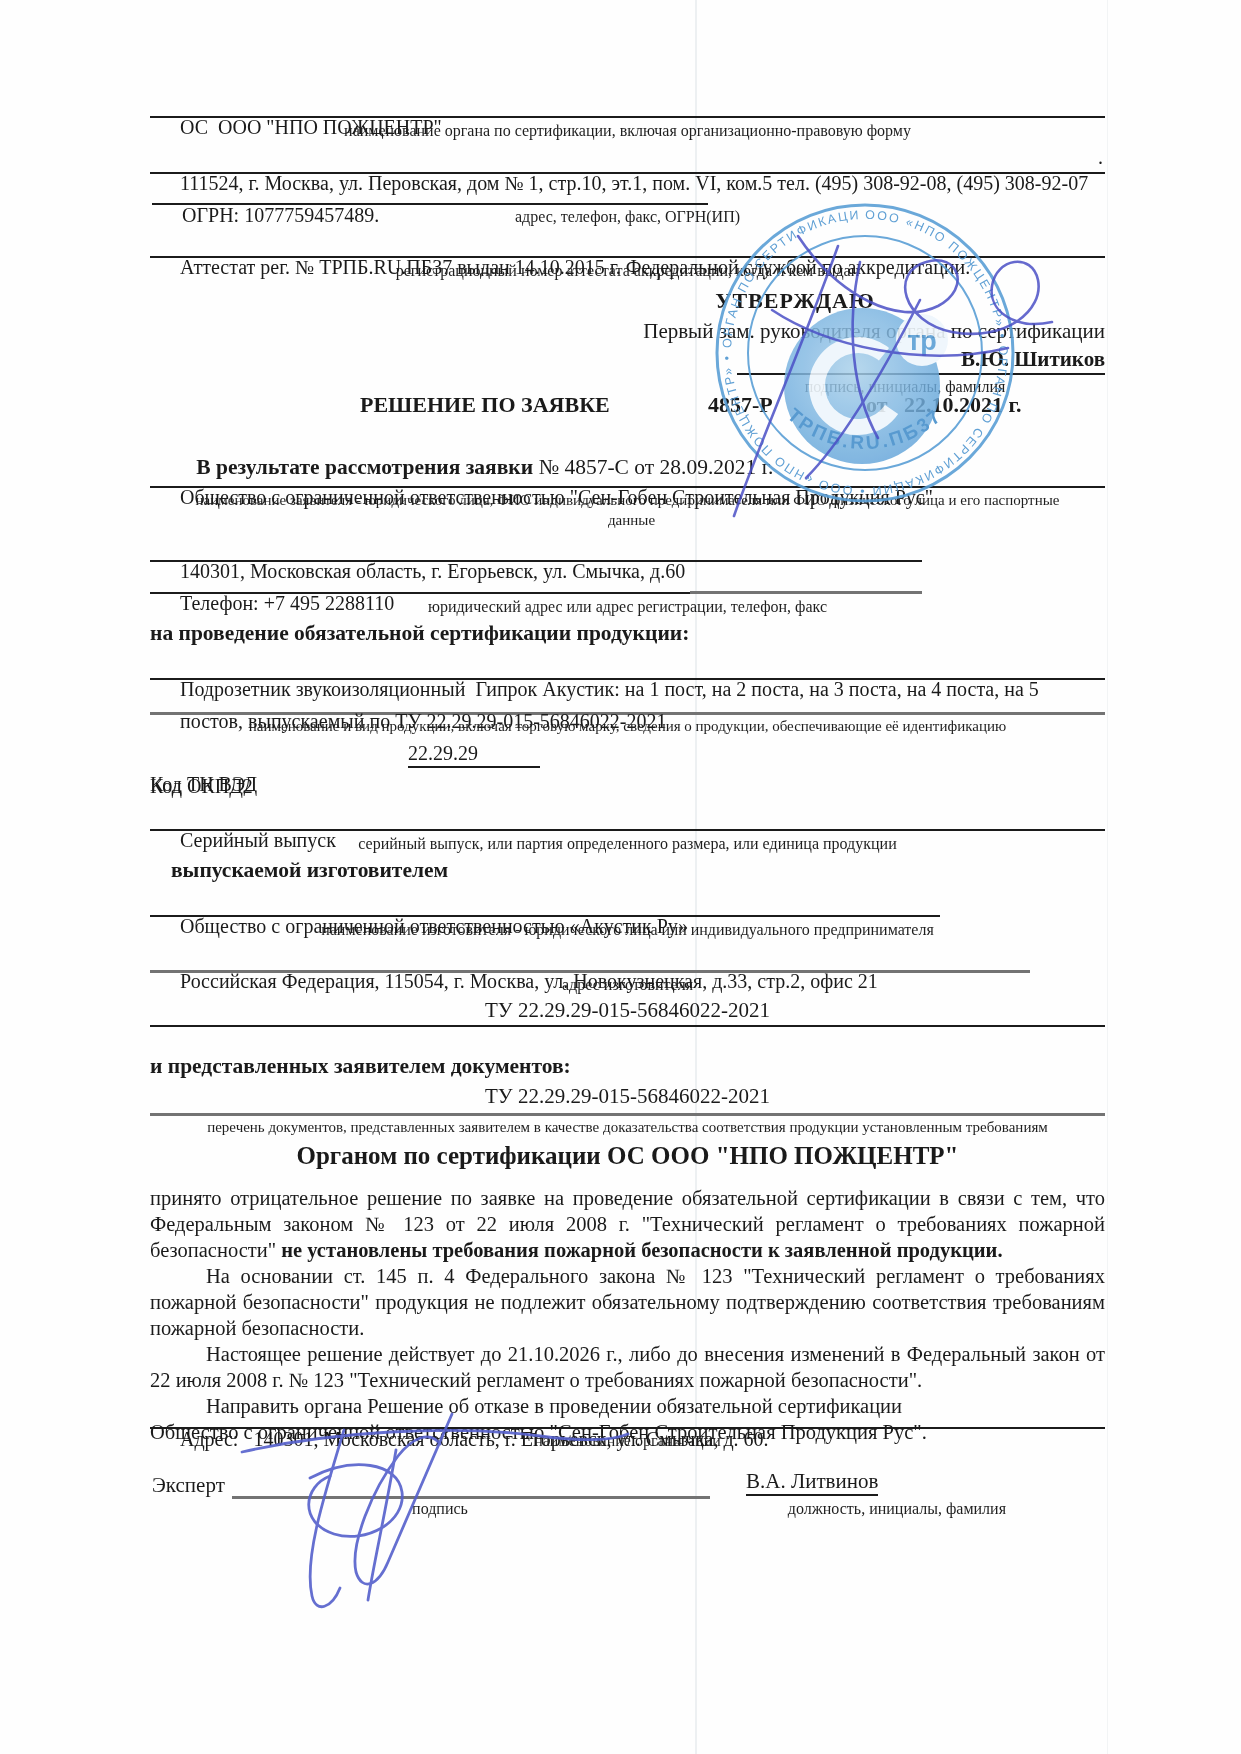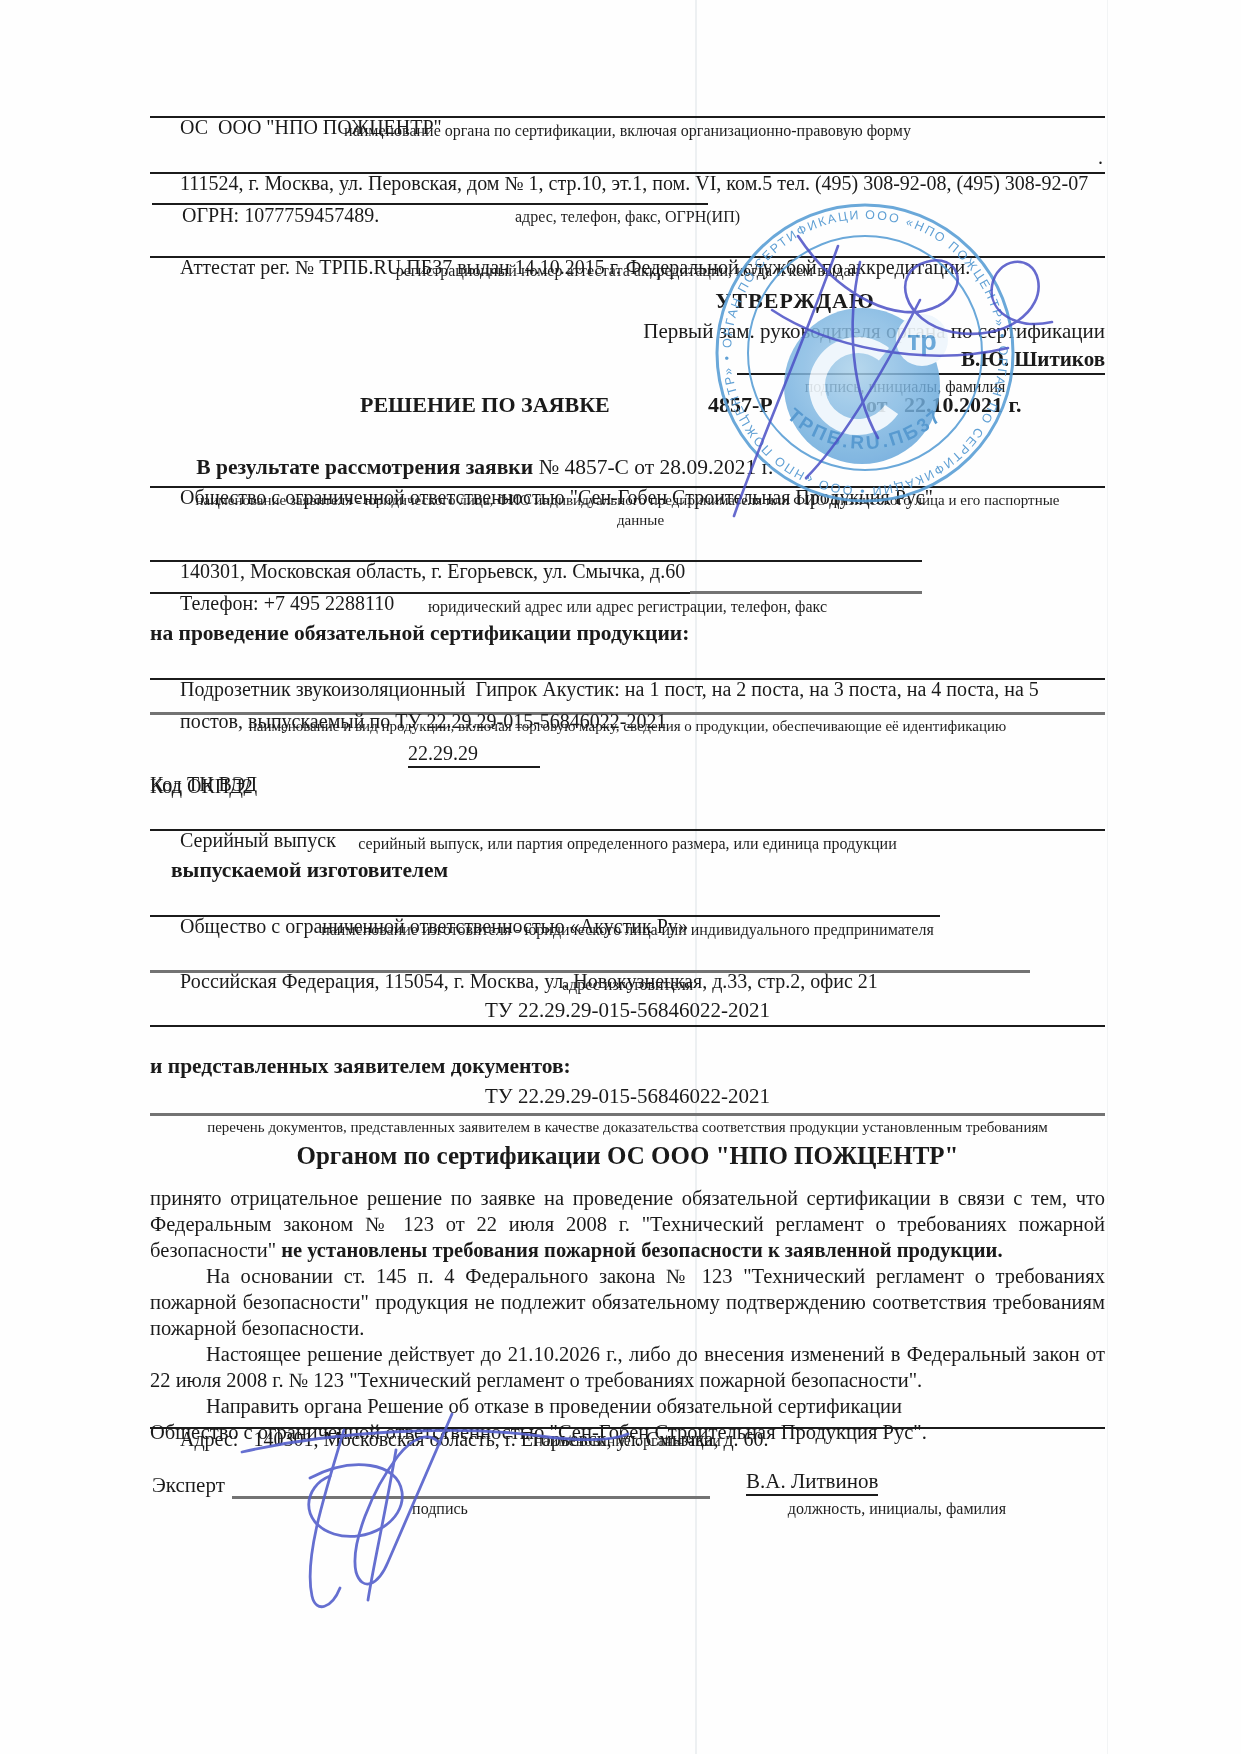--- a/index.html
+++ b/index.html
@@ -60,21 +60,21 @@
     <div class="abs t b" style="left:754px;top:392px;font-size:22px;">22.10.2021 г.</div>
 
     <div class="abs t" style="left:14px;top:428px;font-size:21.5px;">
       <span class="b">В результате рассмотрения заявки</span><span> № 4857-С от 28.09.2021 г.</span>
     </div>
 
     <div class="abs t ul" style="left:0;top:458px;width:955px;height:28px;">
       <span>Общество с ограниченной ответственностью "Сен-Гобен Строительная Продукция Рус"</span>
     </div>
     <div class="abs cap sm" style="left:0;top:492px;width:955px;">наименование заявителя - юридического лица, ФИО индивидуального предпринимателя или ФИО физического лица и его паспортные</div>
-    <div class="abs cap sm" style="left:13px;top:512px;width:955px;">данные</div>
+    <div class="abs cap sm" style="left:4px;top:512px;width:955px;">данные</div>
     <div class="abs t ul" style="left:0;top:532px;width:772px;height:28px;">
       <span>140301, Московская область, г. Егорьевск, ул. Смычка, д.60</span>
     </div>
     <div class="abs t ul" style="left:0;top:564px;width:772px;height:28px;">
       <span>Телефон: +7 495 2288110</span>
     </div>
     <div class="abs ul3" style="left:540px;top:565px;width:232px;height:26px;"></div>
     <div class="abs cap" style="left:0;top:598px;width:955px;">юридический адрес или адрес регистрации, телефон, факс</div>
 
     <div class="abs t b" style="left:0;top:620px;font-size:21.5px;">на проведение обязательной сертификации продукции:</div>

